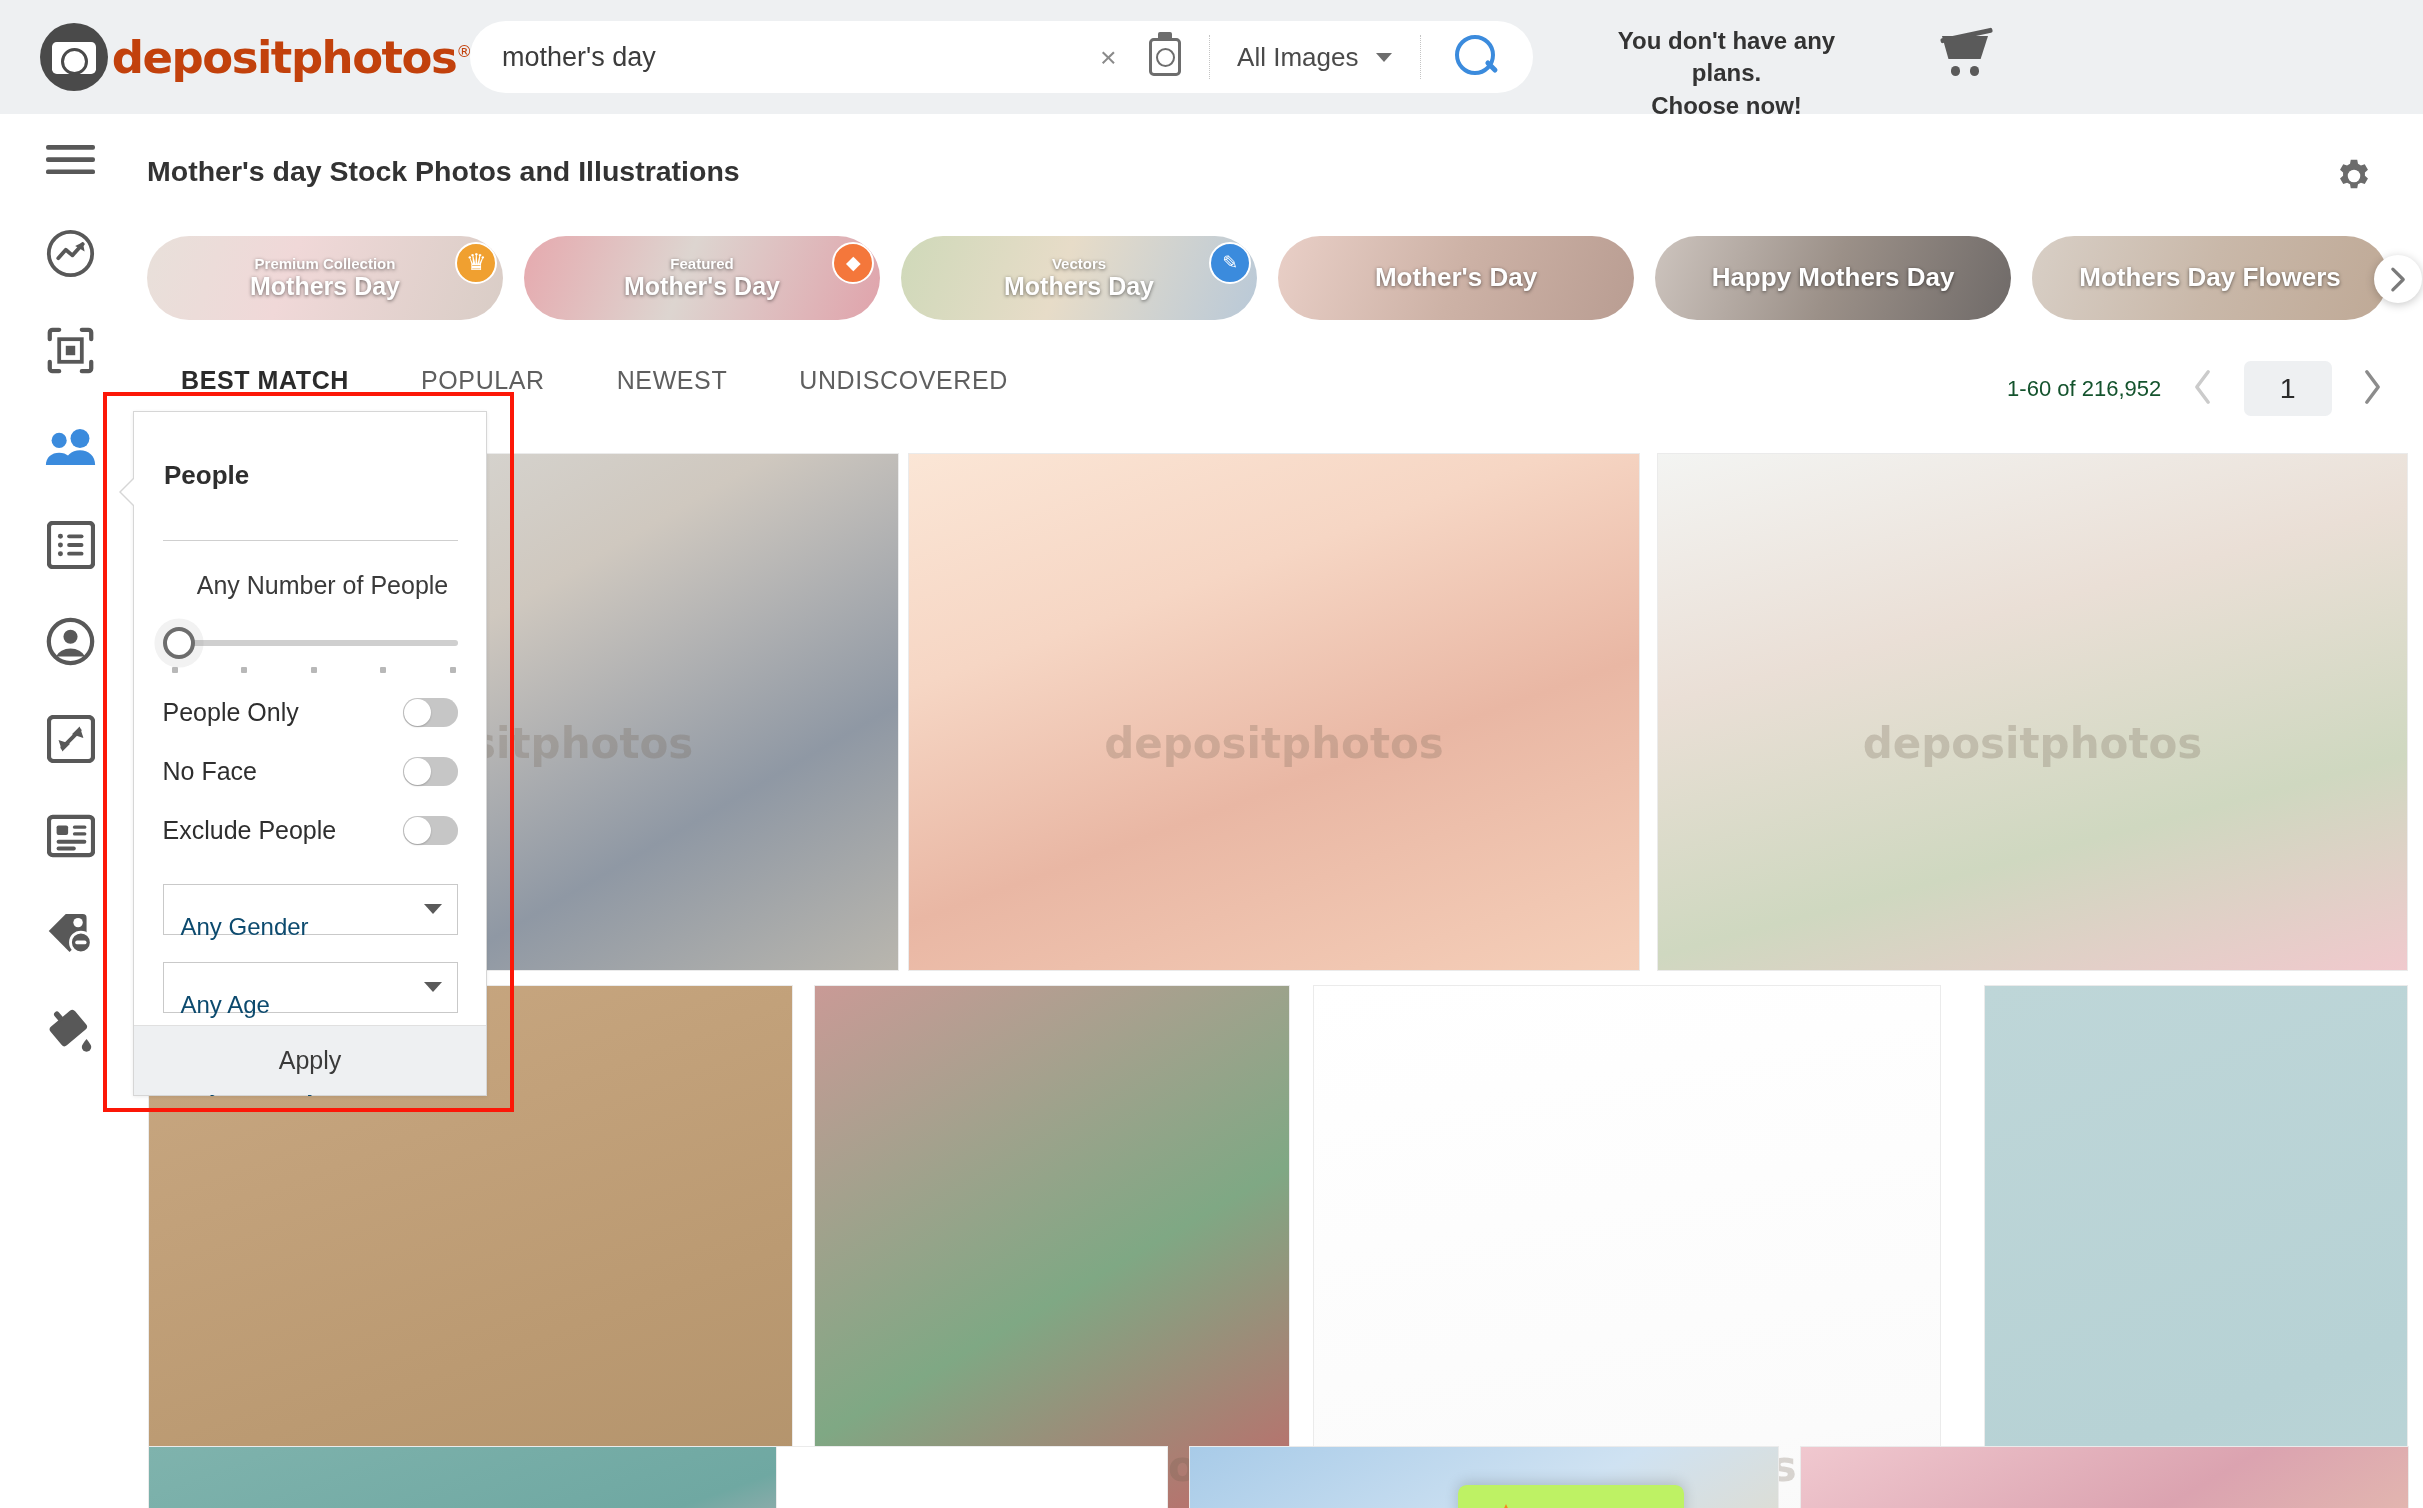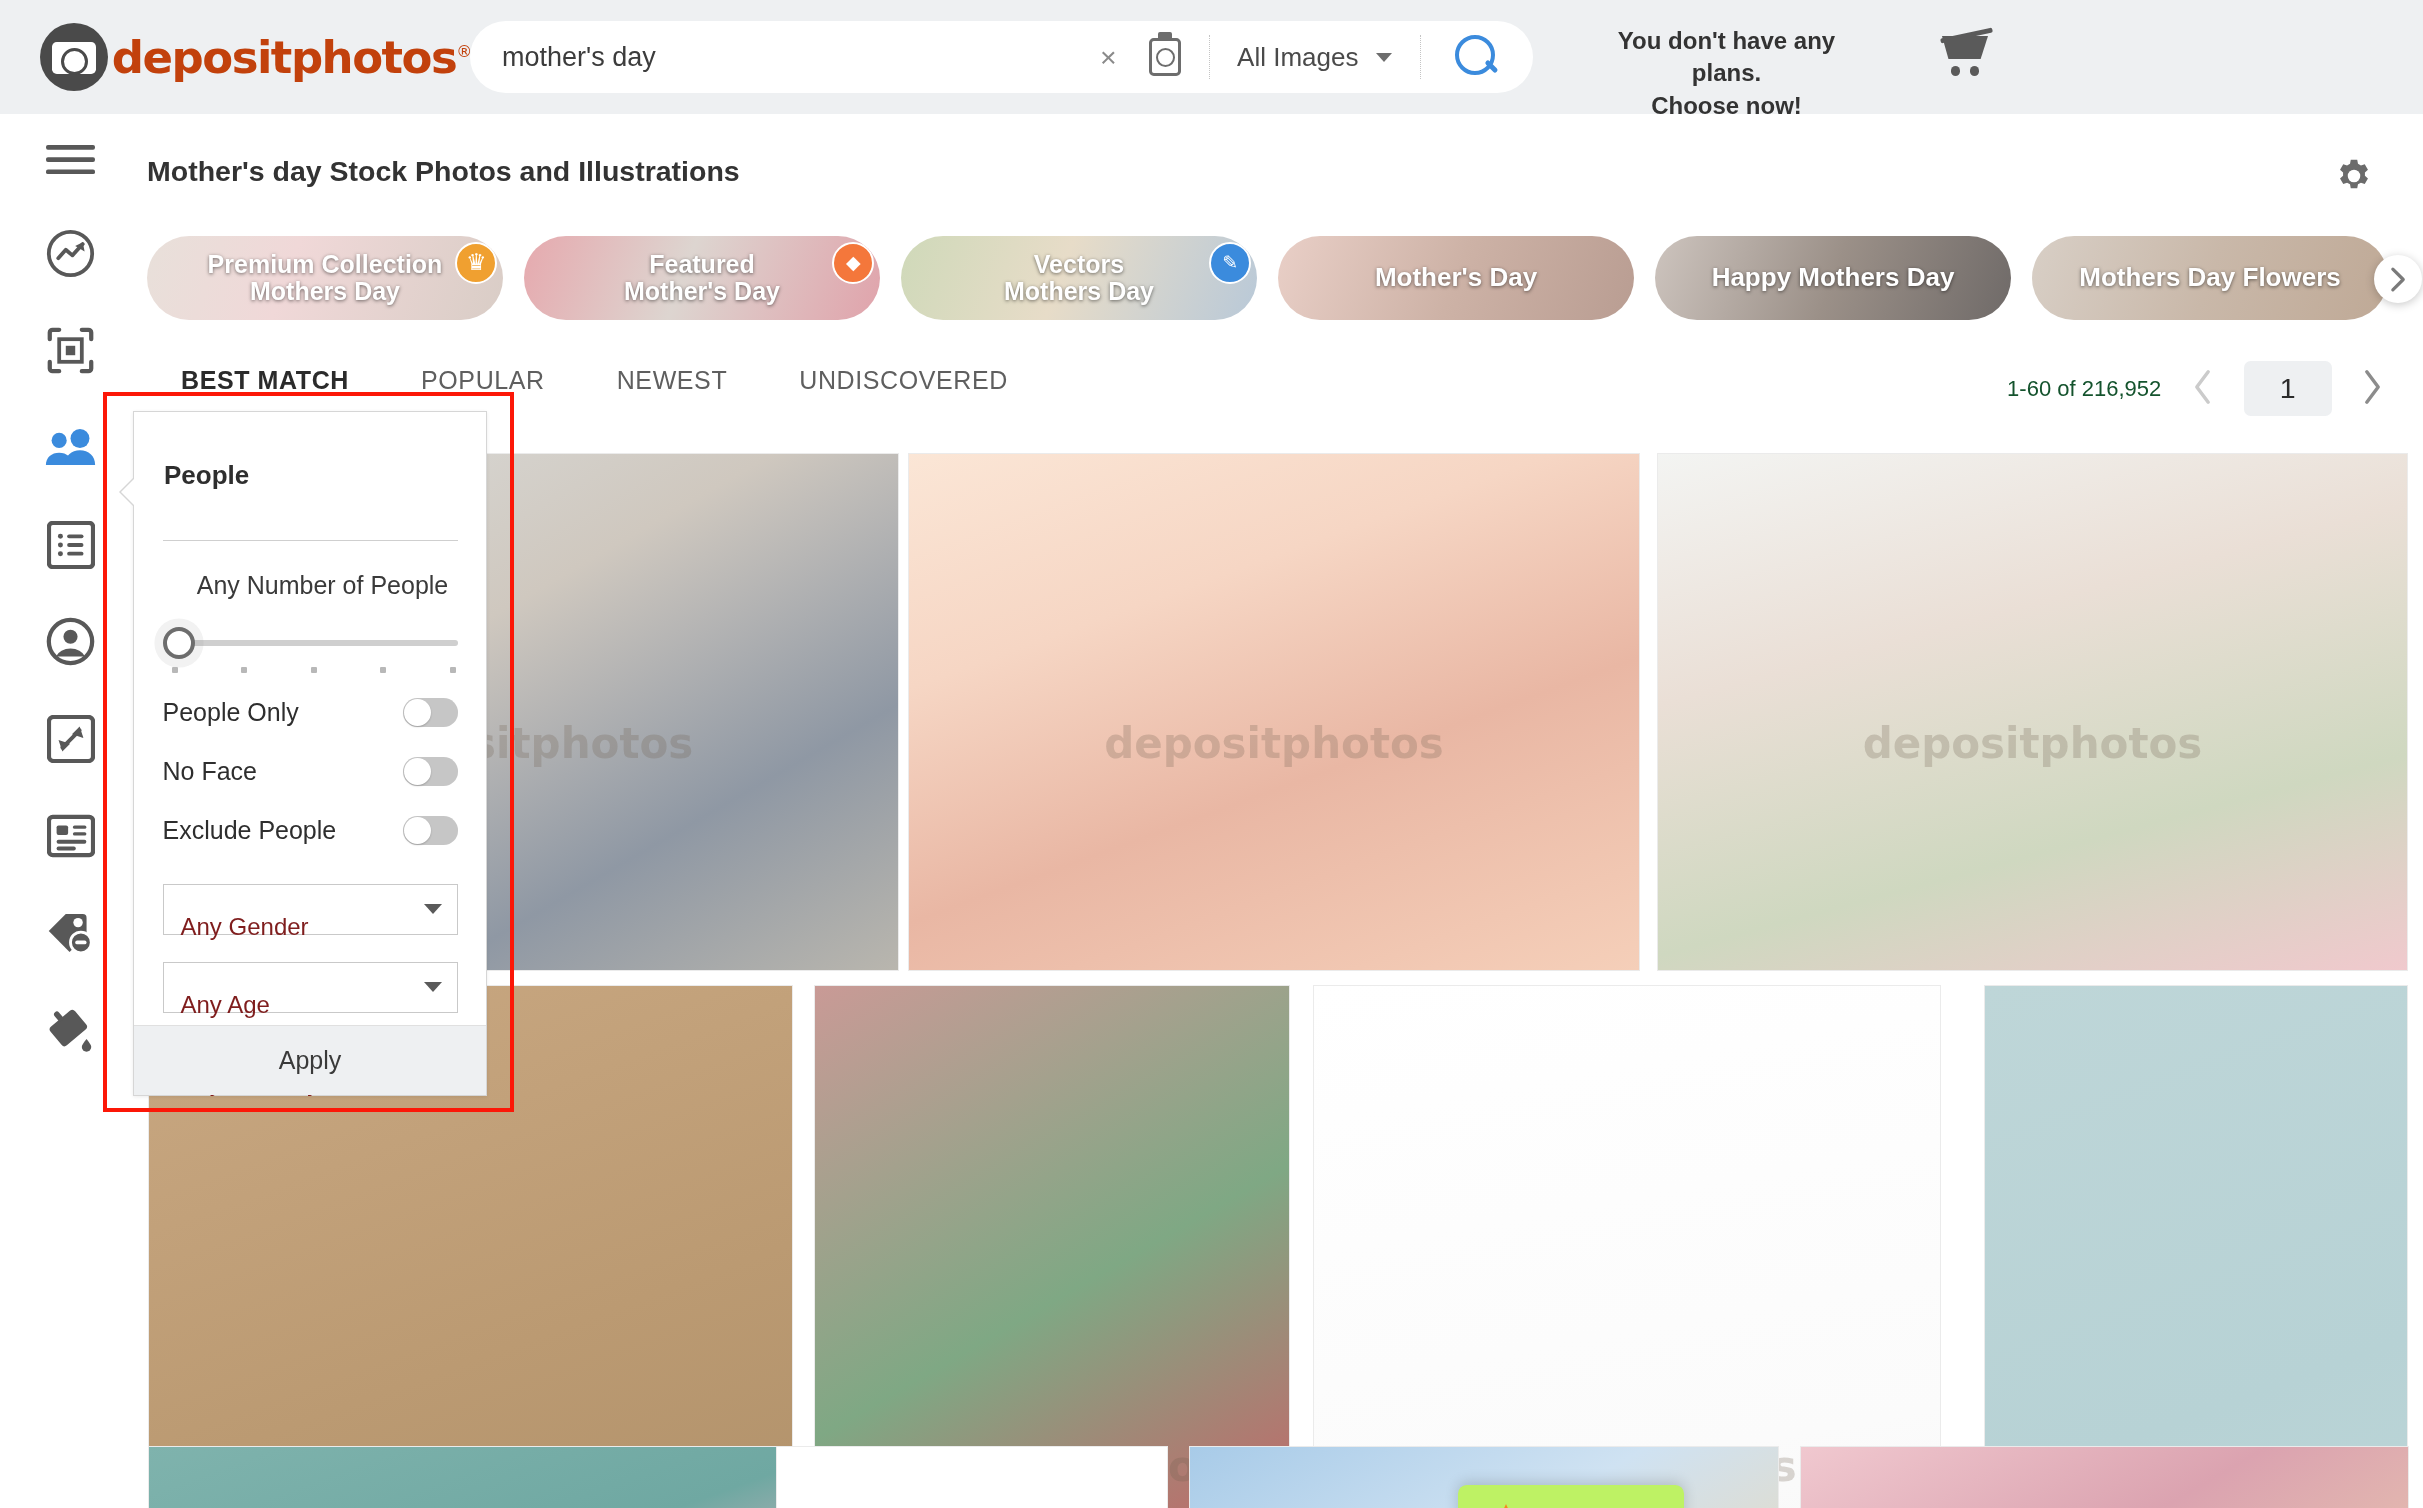--- a/index.html
+++ b/index.html
@@ -166,21 +166,21 @@
     width: 2276px; height: 84px;
     display: flex; gap: 21px; overflow: hidden;
   }
   .chip {
     position: relative; width: 356px; height: 84px; flex: 0 0 356px;
     border-radius: 42px; overflow: hidden; cursor: pointer;
     display: flex; flex-direction: column;
     align-items: center; justify-content: center;
   }
   .chip .sub {
-    font-size: 25px; font-weight: 700; color: #fff;
+    font-size: 15px; font-weight: 700; color: #fff;
     text-shadow: 0 1px 3.8px rgba(0,0,0,.55); line-height: 1.05; text-align: right;
   }
   .chip .main {
     font-size: 25px; font-weight: 700; color: #fff;
     text-shadow: 0 1px 3.8px rgba(0,0,0,.55); line-height: 1.15;
   }
   .chip .main.solo { font-size: 26px; }
   .chip-badge {
     position: absolute; right: 5.7px; top: 5.7px;
     width: 42px; height: 42px; border-radius: 50%;
@@ -305,21 +305,21 @@
     width: 27px; height: 27px; border-radius: 50%;
     background: #fff; box-shadow: 0 1px 1.9px rgba(0,0,0,.2); display:block;
   }
 
   .sel {
     margin: 13.3px 28.5px 0 28.5px; height: 51px;
     border: 1px solid #c9c9c9; background: #fff;
     display: flex; align-items: center; justify-content: space-between;
     padding: 0 15px 0 17px; cursor: pointer;
   }
-  .sel span { font-size: 24px; color: #7f1d1d; margin-top: 36px; }
+  .sel span { font-size: 24px; color: #0c4a6e; margin-top: 36px; }
   .sel-caret {
     width:0;height:0;border-left:9.5px solid transparent;border-right:9.5px solid transparent;
     border-top:10.5px solid #5a5a5a;
   }
   .apply {
     position: absolute; left: 0; bottom: 0; width: 352px; height: 70px;
     background: #eef0f2; border-top: 1px solid #e0e0e0;
     display: flex; align-items: center; justify-content: center;
     font-size: 25px; color: #3a3a3a; cursor: pointer;
   }

